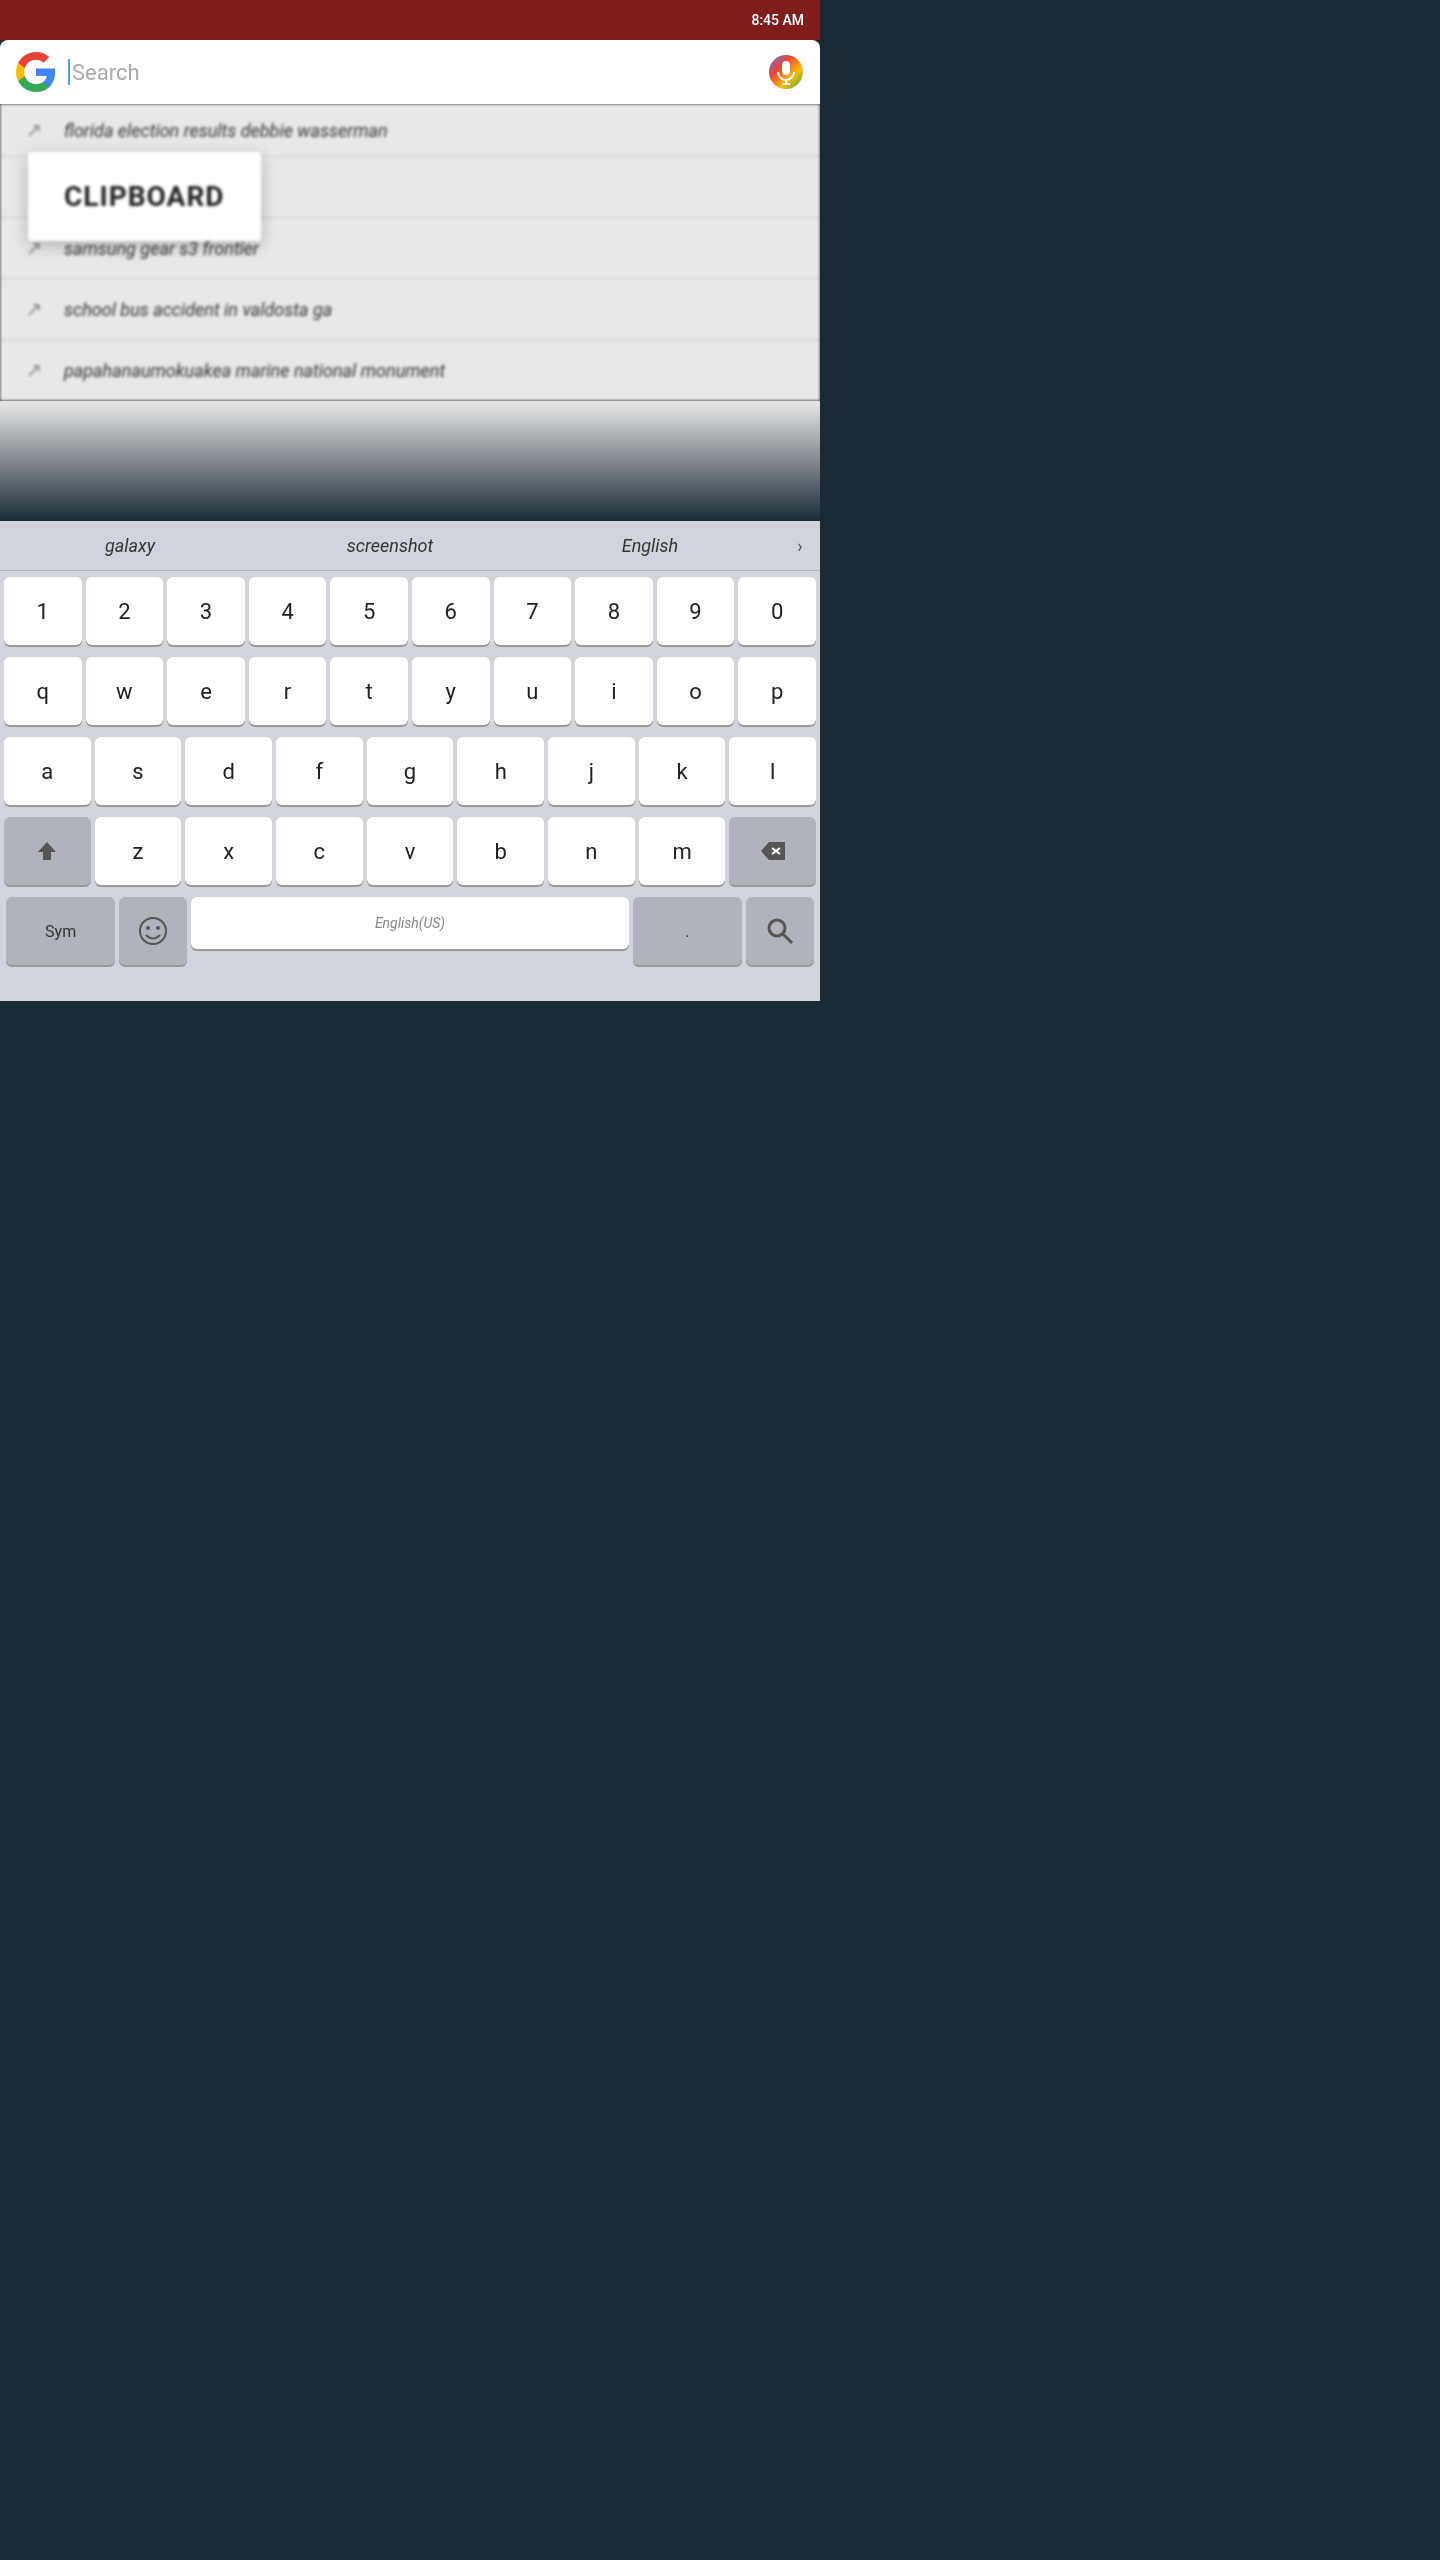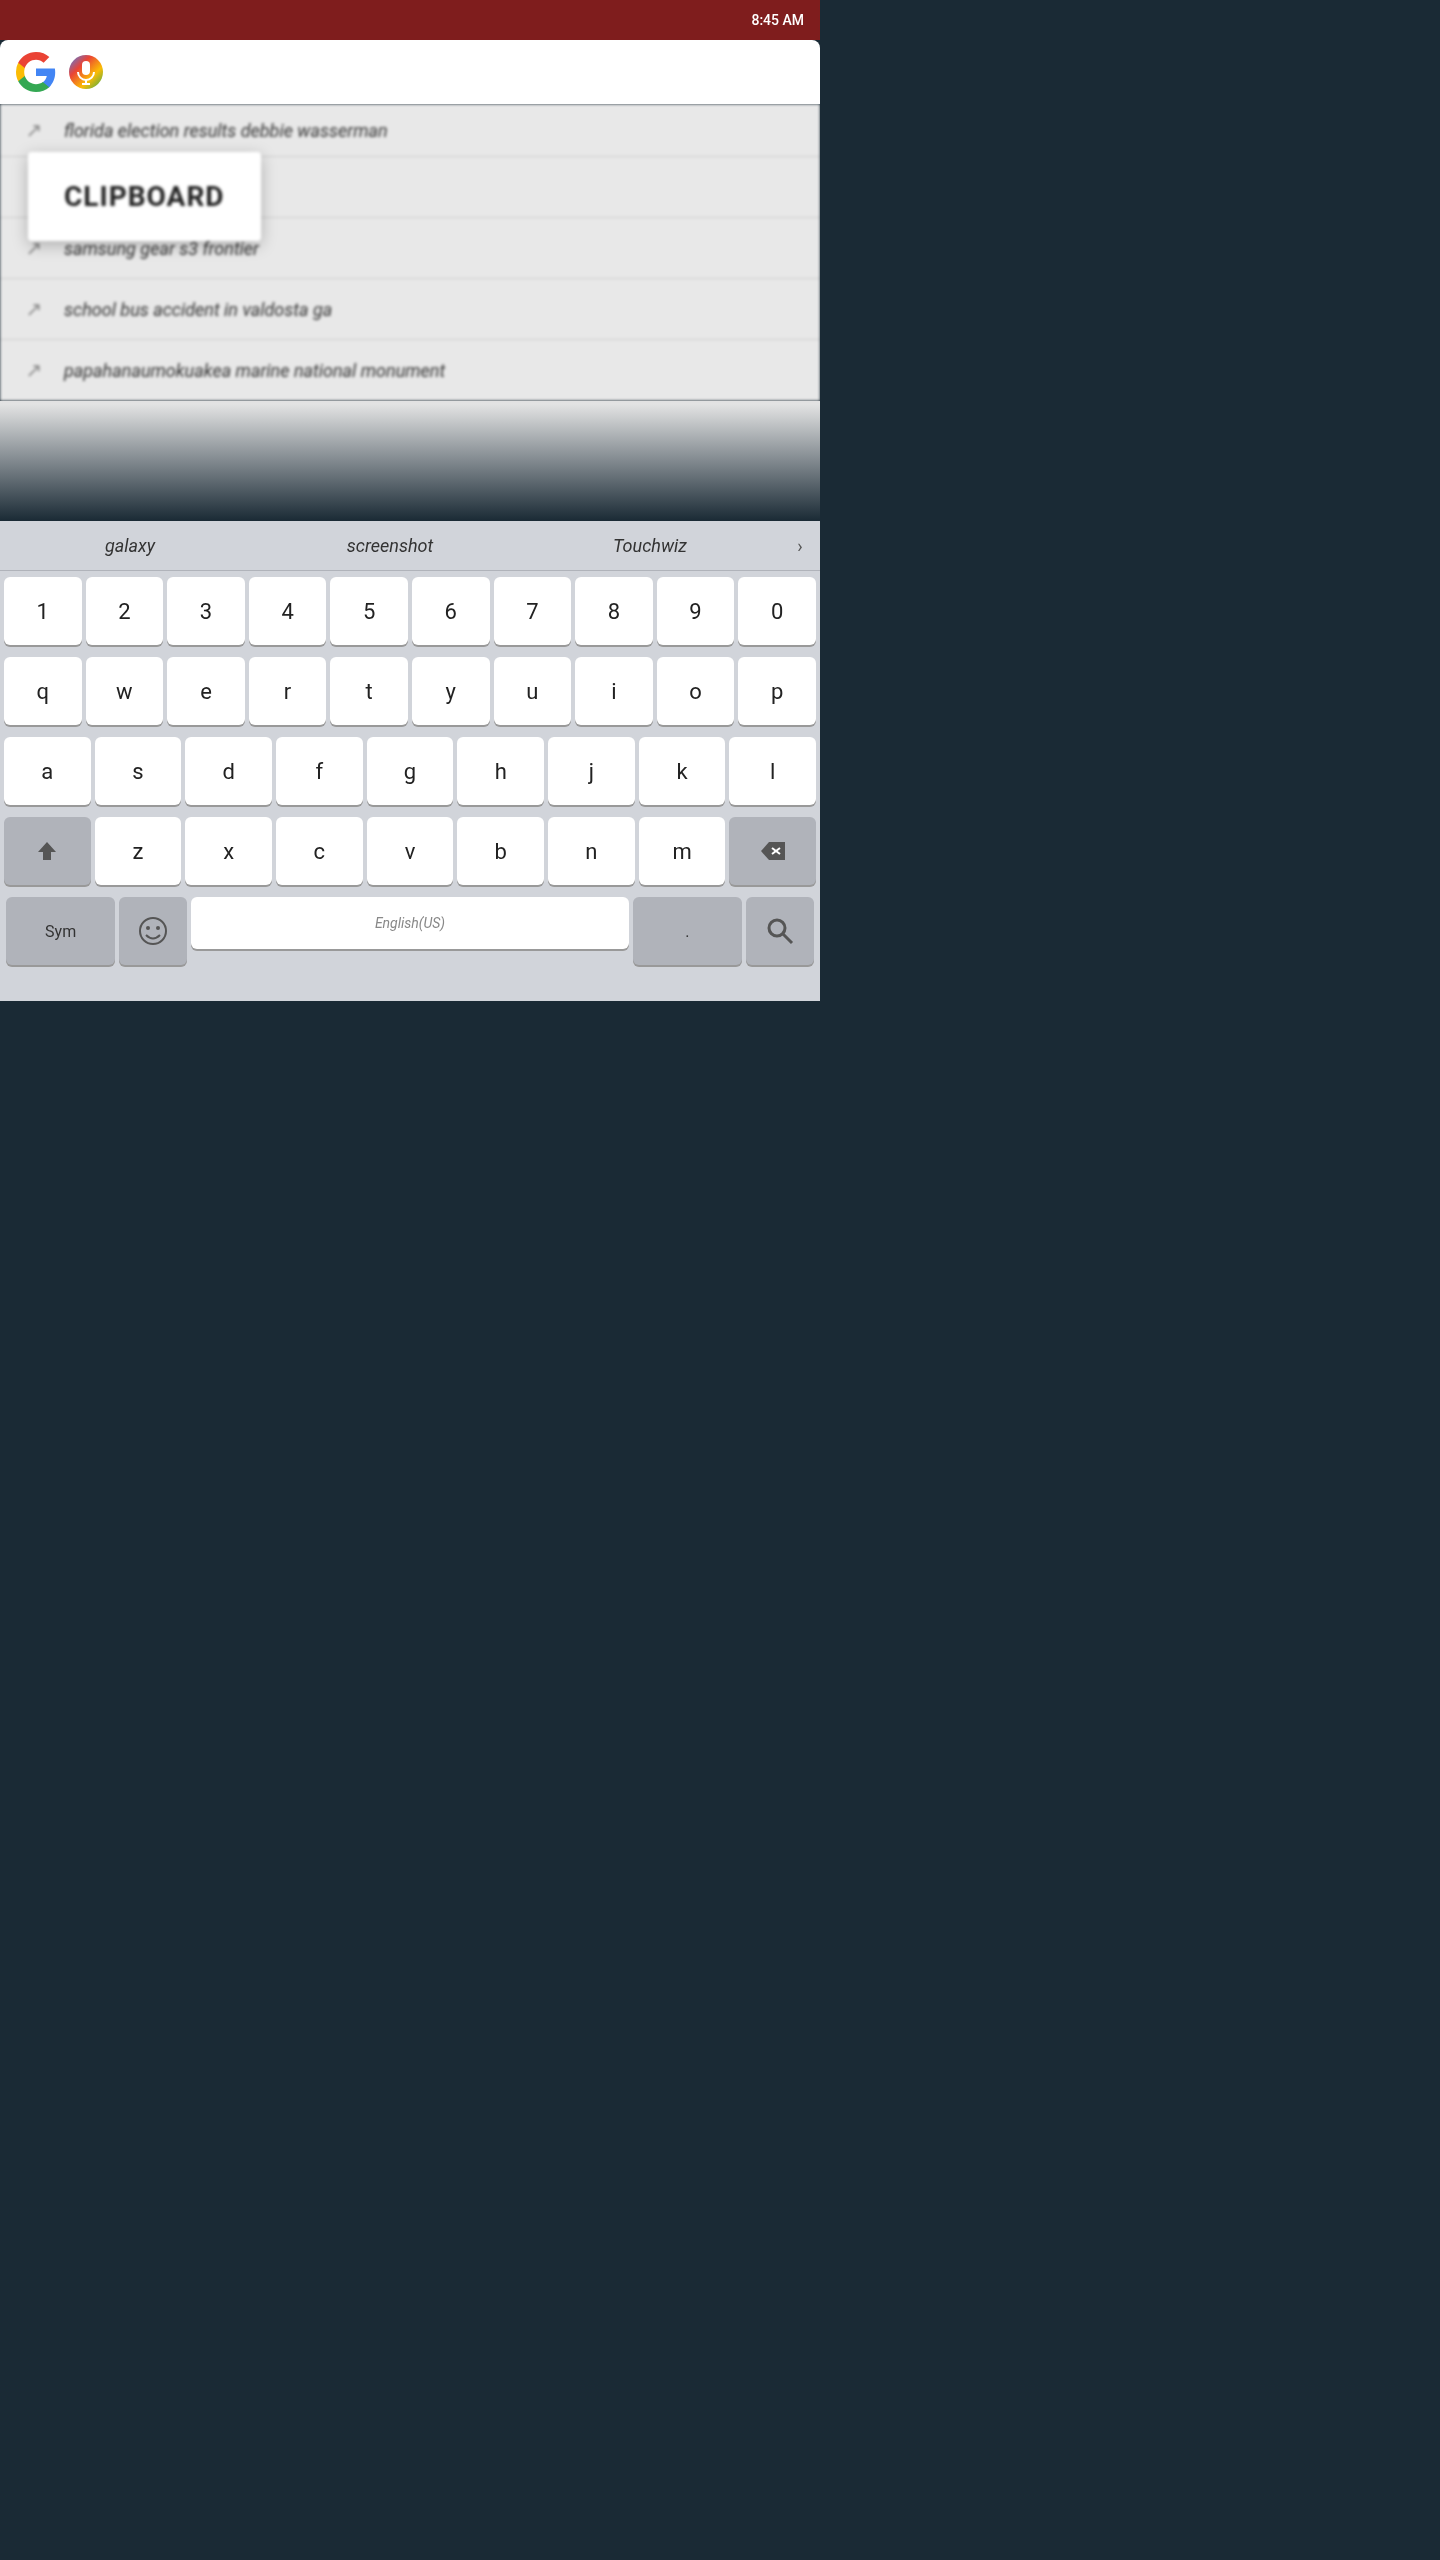--- a/index.html
+++ b/index.html
@@ -295,20 +295,24 @@
 
 <div class="search-container">
 
   <svg class="google-logo" viewBox="0 0 40 40" xmlns="http://www.w3.org/2000/svg">
     <path d="M39.2 20.45c0-1.4-.12-2.73-.34-4.02H20v7.6h10.8c-.47 2.52-1.87 4.66-3.98 6.1v5.07h6.44C36.54 31.8 39.2 26.52 39.2 20.45z" fill="#4285F4"></path>
     <path d="M20 40c5.4 0 9.93-1.79 13.24-4.84l-6.44-5.07C25.0 31.4 22.67 32.18 20 32.18c-5.2 0-9.6-3.51-11.18-8.23H2.18v5.23C5.48 35.53 12.26 40 20 40z" fill="#34A853"></path>
     <path d="M8.82 23.95A12.06 12.06 0 0 1 8.18 20c0-1.37.24-2.7.64-3.95V10.82H2.18A19.97 19.97 0 0 0 0 20c0 3.27.78 6.36 2.18 9.18l6.64-5.23z" fill="#FBBC05"></path>
     <path d="M20 7.82c2.93 0 5.56 1.01 7.63 2.99l5.72-5.72C29.93 1.95 25.4 0 20 0 12.26 0 5.48 4.47 2.18 10.82l6.64 5.23C10.4 11.33 14.8 7.82 20 7.82z" fill="#EA4335"></path>
   </svg>
 
+  <div class="search-input-area">
+    <div class="search-cursor"></div>
+    <span class="search-placeholder">Search</span>
+  </div>
 
   <svg class="mic-icon" viewBox="0 0 36 36" xmlns="http://www.w3.org/2000/svg">
     <defs>
       <linearGradient id="micGrad" x1="0%" y1="0%" x2="100%" y2="100%">
         <stop offset="0%" style="stop-color:#4285F4"></stop>
         <stop offset="33%" style="stop-color:#EA4335"></stop>
         <stop offset="66%" style="stop-color:#FBBC05"></stop>
         <stop offset="100%" style="stop-color:#34A853"></stop>
       </linearGradient>
     </defs>
@@ -352,21 +356,21 @@
   </div>
 </div>
 
 <div class="gradient-overlay"></div>
 
 <div class="keyboard-area">
 
   <div class="prediction-bar">
     <div class="prediction-item">galaxy</div>
     <div class="prediction-item">screenshot</div>
-    <div class="prediction-item">Touchwiz</div>
+    <div class="prediction-item">English</div>
     <div class="prediction-arrow">›</div>
   </div>
 
   <div class="key-row">
     <div class="key">
         <span class="key-symbol">1</span>
       </div>
     <div class="key">
         <span class="key-symbol">2</span>
       </div>

